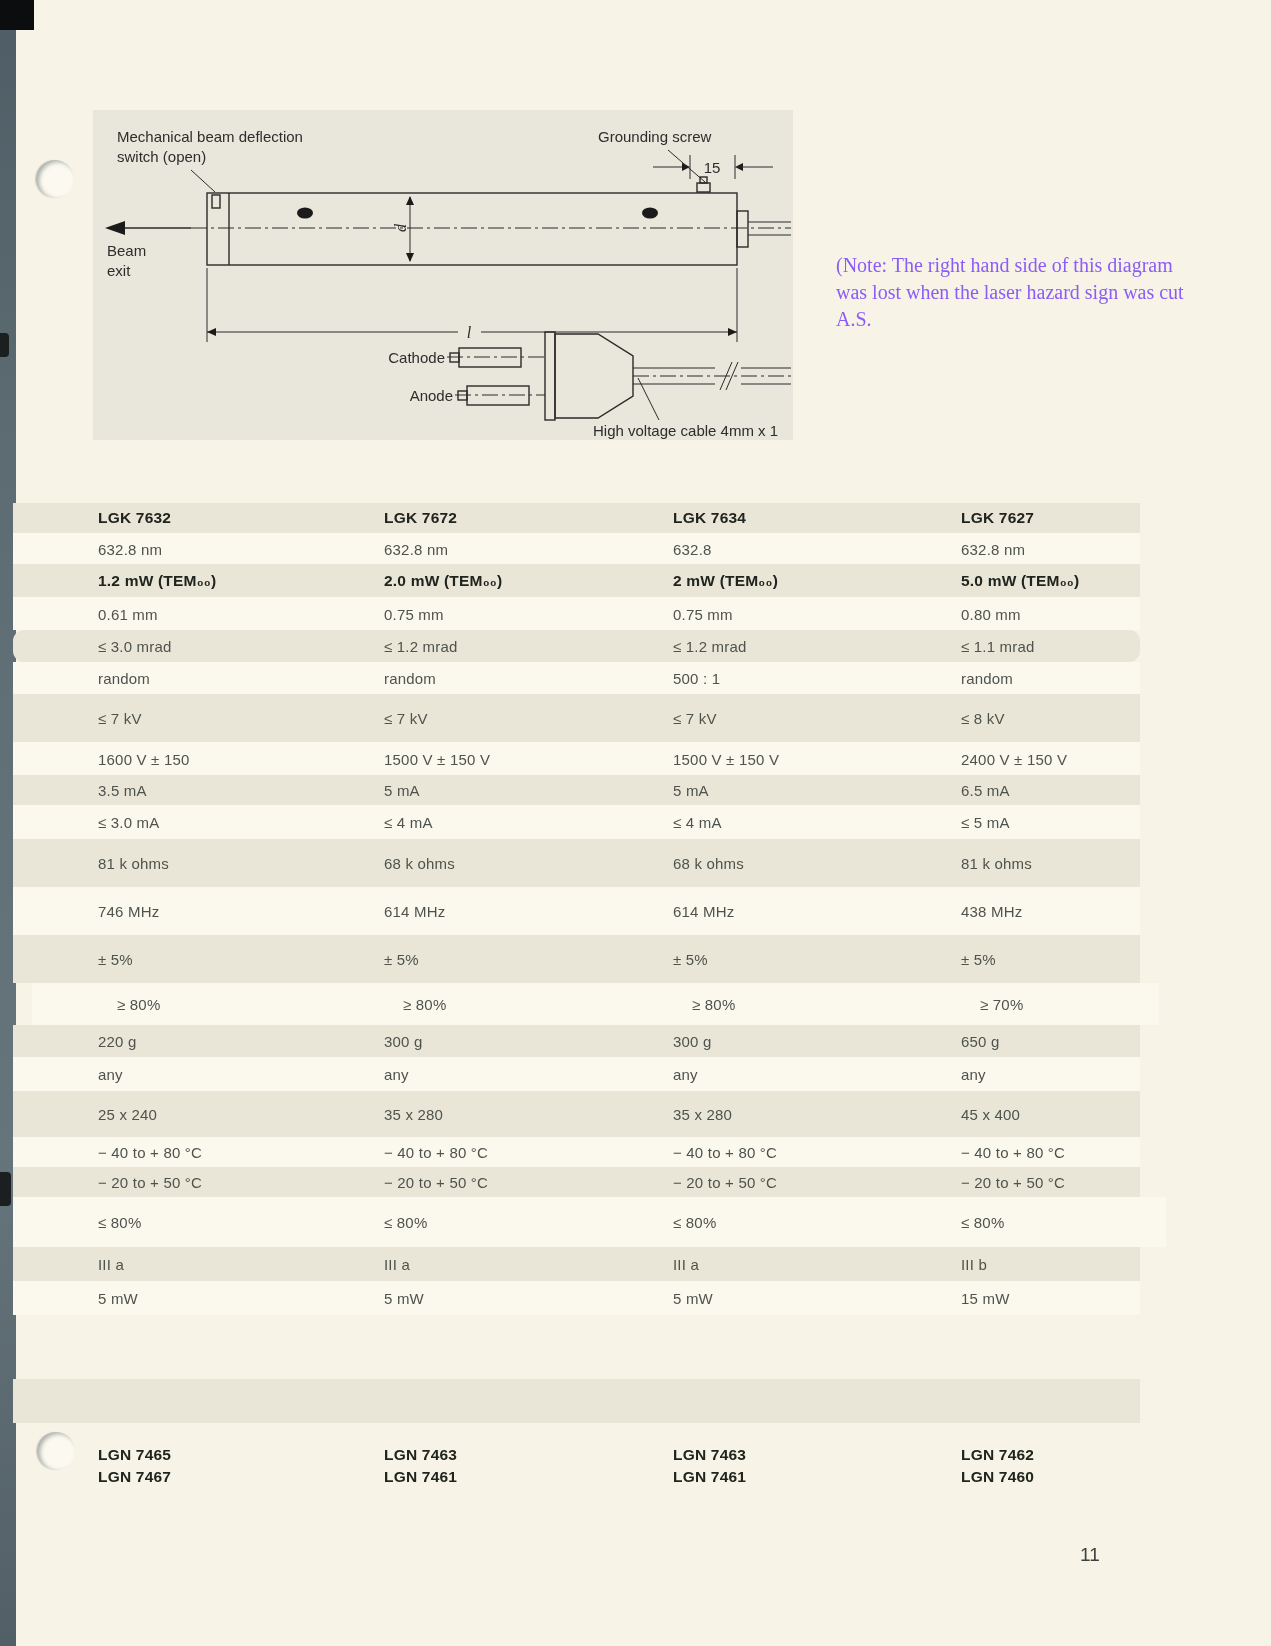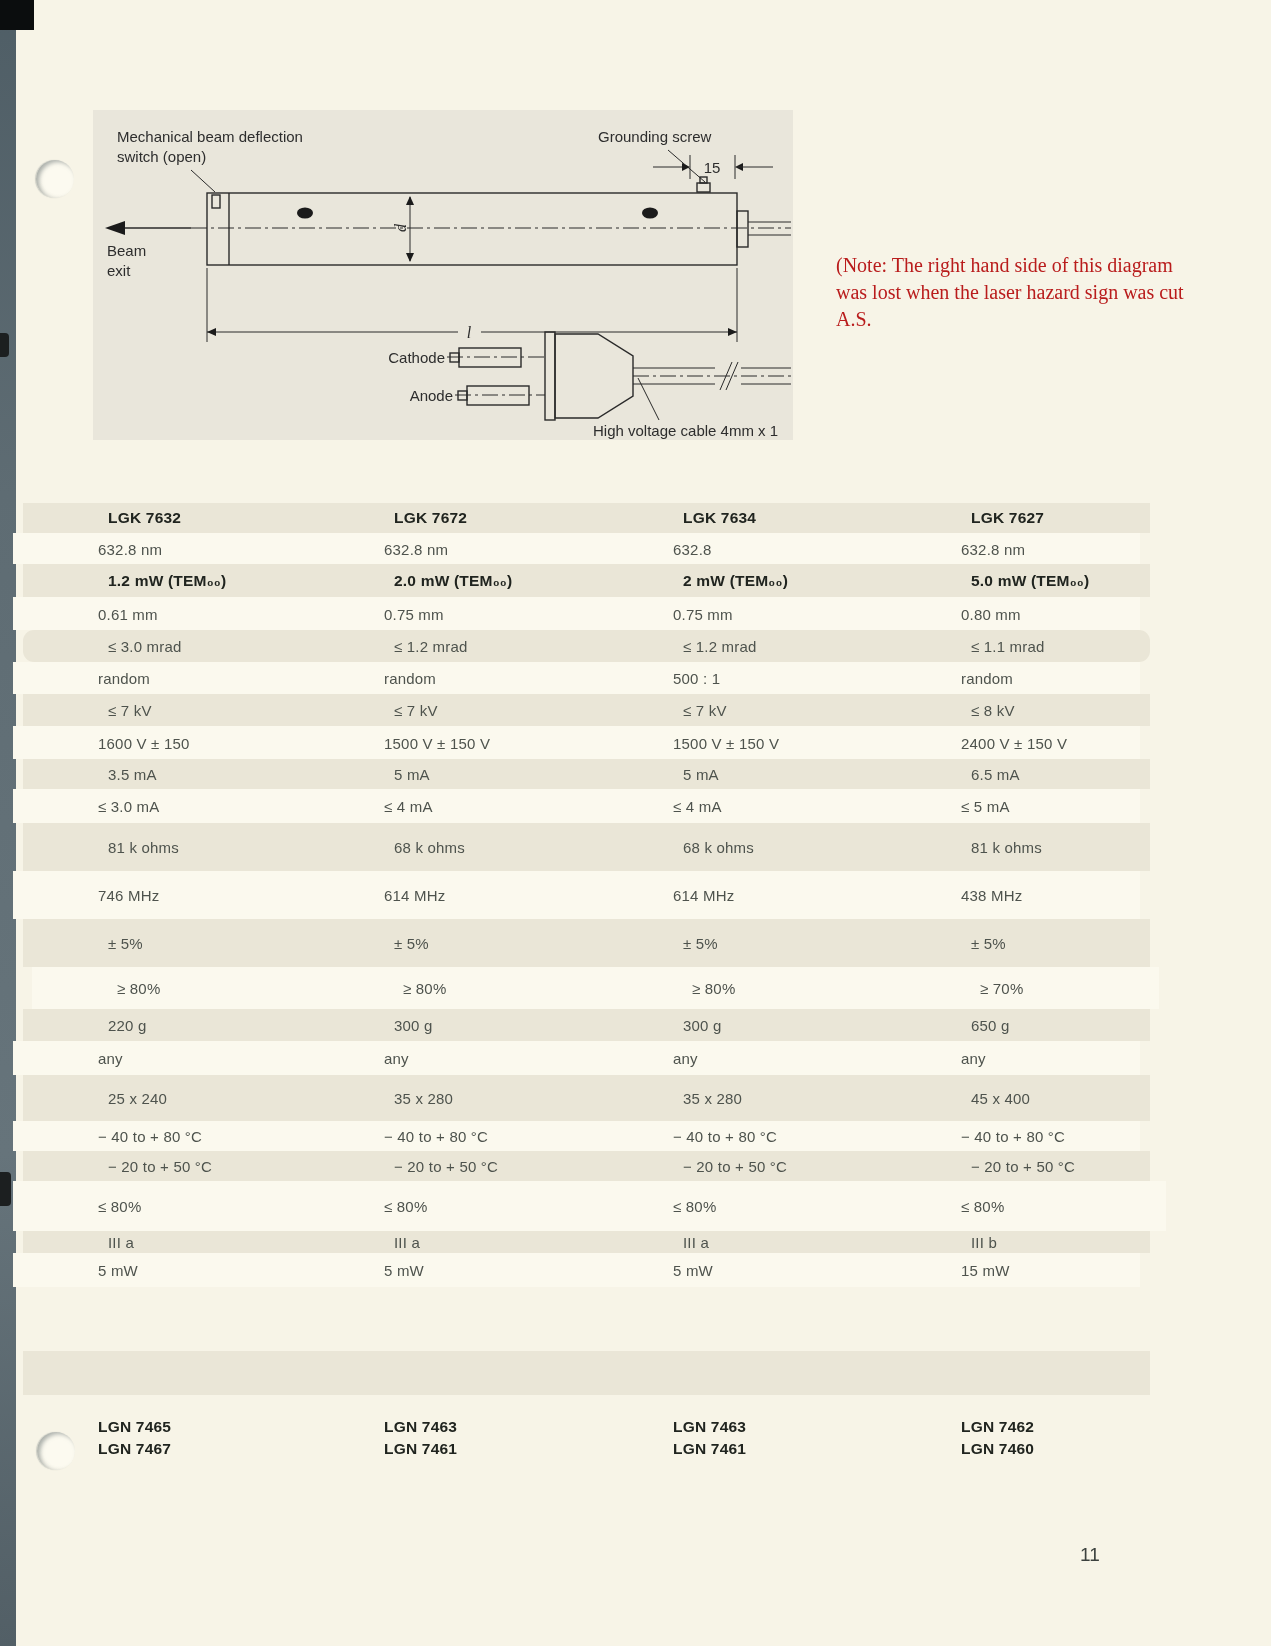--- a/index.html
+++ b/index.html
@@ -20,25 +20,25 @@
   #diagram-panel svg{display:block;}
   .dlabel{font-size:15px;fill:#2d2d2d;font-family:"Liberation Sans","DejaVu Sans",sans-serif;}
   .ditalic{font-size:16px;fill:#2d2d2d;font-style:italic;font-family:"Liberation Serif","DejaVu Serif",serif;}
   .dline{stroke:#2a2a2a;stroke-width:1.4;fill:none;}
   .dthin{stroke:#2a2a2a;stroke-width:1;fill:none;}
   .dfill{fill:#1b1b1b;stroke:none;}
   .ddash{stroke:#2a2a2a;stroke-width:1;fill:none;stroke-dasharray:16 4 3 4;}
   
   #note-block{position:absolute;left:836px;top:252px;width:390px;
               font-family:"Liberation Serif","DejaVu Serif",serif;
-              font-size:20px;line-height:27px;color:#b91c1c;}
+              font-size:20px;line-height:27px;color:#8b5cf6;}
   
   #spec-table{position:absolute;left:13px;top:503px;width:1127px;}
   .trow{position:relative;width:1127px;}
-  .trow.shaded{background:#eae6d7;margin-left:10px;}
+  .trow.shaded{background:#eae6d7;}
   .trow.plain{background:#fbf9ee;text-align:right;}
   .cell{position:absolute;top:50%;transform:translateY(-50%);
         white-space:nowrap;font-size:15px;color:#4e534d;letter-spacing:.2px;}
   .cell.bold{font-weight:bold;font-size:15.5px;color:#20241f;}
   .cell.lgn div{line-height:22px;}
   
   #page-number{position:absolute;left:1080px;top:1544px;font-size:19px;color:#3c413e;}
 </style>
 </head>
 <body>
@@ -162,21 +162,21 @@
         <span class="cell" style="left: 371px;">≤ 1.2 mrad</span>
         <span class="cell" style="left: 660px;">≤ 1.2 mrad</span>
         <span class="cell" style="left: 948px;">≤ 1.1 mrad</span>
       </div>
       <div class="trow plain" style="height: 32px;">
         <span class="cell" style="left: 85px;">random</span>
         <span class="cell" style="left: 371px;">random</span>
         <span class="cell" style="left: 660px;">500 : 1</span>
         <span class="cell" style="left: 948px;">random</span>
       </div>
-      <div class="trow shaded" style="height: 32px;">
+      <div class="trow shaded" style="height: 48px;">
         <span class="cell" style="left: 85px;">≤ 7 kV</span>
         <span class="cell" style="left: 371px;">≤ 7 kV</span>
         <span class="cell" style="left: 660px;">≤ 7 kV</span>
         <span class="cell" style="left: 948px;">≤ 8 kV</span>
       </div>
       <div class="trow plain" style="height: 33px;">
         <span class="cell" style="left: 85px;">1600 V ± 150</span>
         <span class="cell" style="left: 371px;">1500 V ± 150 V</span>
         <span class="cell" style="left: 660px;">1500 V ± 150 V</span>
         <span class="cell" style="left: 948px;">2400 V ± 150 V</span>
@@ -246,21 +246,21 @@
         <span class="cell" style="left: 371px;">− 20 to + 50 °C</span>
         <span class="cell" style="left: 660px;">− 20 to + 50 °C</span>
         <span class="cell" style="left: 948px;">− 20 to + 50 °C</span>
       </div>
       <div class="trow plain" style="height: 50px; padding-left: 26px;">
         <span class="cell" style="left: 85px;">≤ 80%</span>
         <span class="cell" style="left: 371px;">≤ 80%</span>
         <span class="cell" style="left: 660px;">≤ 80%</span>
         <span class="cell" style="left: 948px;">≤ 80%</span>
       </div>
-      <div class="trow shaded" style="height: 22px;">
+      <div class="trow shaded" style="height: 34px;">
         <span class="cell" style="left: 85px;">III a</span>
         <span class="cell" style="left: 371px;">III a</span>
         <span class="cell" style="left: 660px;">III a</span>
         <span class="cell" style="left: 948px;">III b</span>
       </div>
       <div class="trow plain" style="height: 34px;">
         <span class="cell" style="left: 85px;">5 mW</span>
         <span class="cell" style="left: 371px;">5 mW</span>
         <span class="cell" style="left: 660px;">5 mW</span>
         <span class="cell" style="left: 948px;">15 mW</span>

